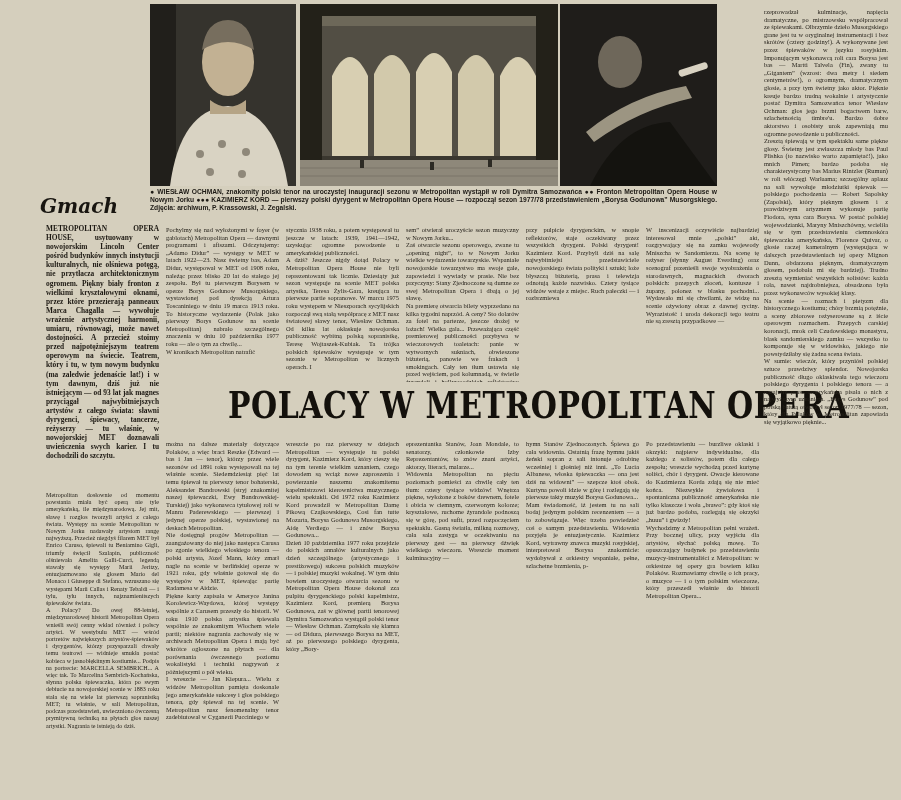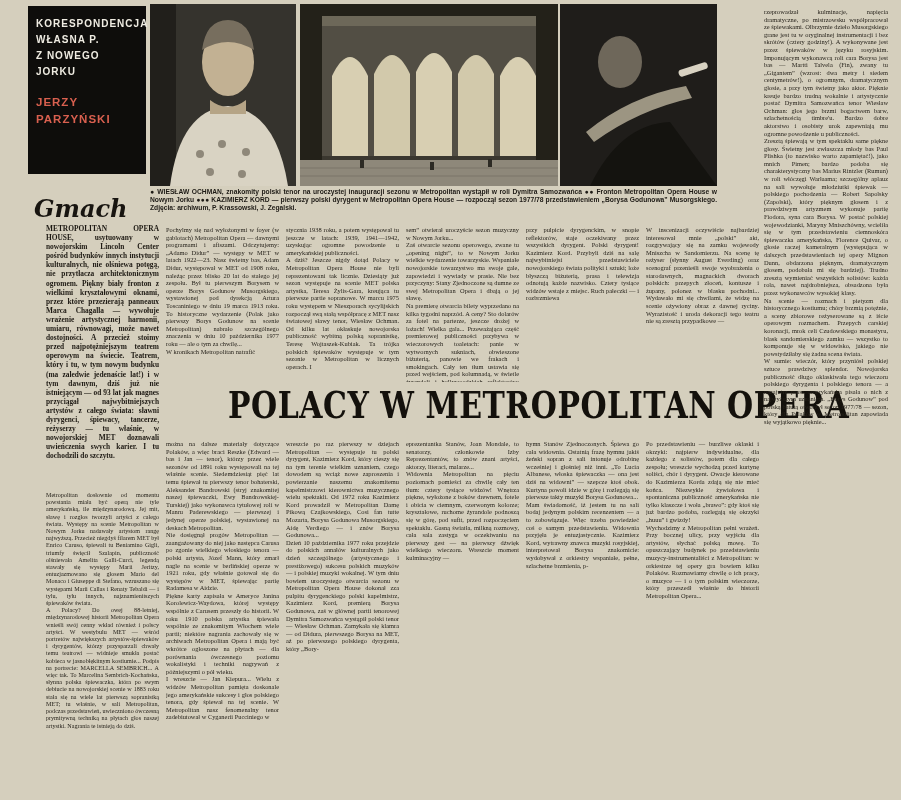--- a/index.html
+++ b/index.html
@@ -20,23 +20,23 @@
   .author-line{font-size:11.5px;font-weight:bold;letter-spacing:1px;line-height:17px;color:#d9604f;}
   .photo{position:absolute;top:4px;height:182px;background:#2a2824;overflow:hidden;}
   .photo svg{display:block;}
   .caption{
     position:absolute;left:150px;top:188px;width:567px;height:34px;
     font-family:"Liberation Sans", sans-serif;
     font-size:6.7px;line-height:8px;font-weight:bold;text-align:justify;
     overflow:hidden;color:#1d1a15;
   }
   .gmach{
-    position:absolute;left:34px;top:194px;width:110px;height:26px;
+    position:absolute;left:40px;top:194px;width:110px;height:26px;
     font-family:"DejaVu Serif", serif;font-style:italic;font-weight:bold;
-    font-size:24px;color:#181510;
+    font-size:20px;color:#181510;
   }
   .headline{
     position:absolute;left:228px;top:384px;width:492px;height:50px;
     font-family:"DejaVu Serif", serif;font-weight:bold;
     font-size:30px;letter-spacing:0.5px;text-align:center;
     color:#14110c;transform:scale(1,1.22);transform-origin:center top;
     white-space:nowrap;
   }
   .col{
     position:absolute;width:113px;
@@ -46,30 +46,20 @@
   .lead{
     font-size:7.4px;line-height:9.1px;font-weight:bold;color:#1d1913;
   }
   .smalltext{font-size:6.1px;line-height:7.2px;}
 </style>
 </head>
 <body>
 
 <div class="page">
 
-  <div class="masthead-box">
-    <div class="mast-line">KORESPONDENCJA</div>
-    <div class="mast-line">WŁASNA P.</div>
-    <div class="mast-line">Z NOWEGO</div>
-    <div class="mast-line">JORKU</div>
-    <div class="author">
-      <div class="author-line">JERZY</div>
-      <div class="author-line">PARZYŃSKI</div>
-    </div>
-  </div>
 
   <div class="photo" style="left:150px;width:146px;">
     <svg width="146" height="182">
       <rect width="146" height="182" fill="#35332d"></rect>
       <rect x="0" y="0" width="26" height="182" fill="#211f1b"></rect>
       <path d="M20 182 Q30 106 78 102 Q126 106 138 182 Z" fill="#d9d3c3"></path>
       <circle cx="50" cy="150" r="4" fill="#8f887a"></circle>
       <circle cx="72" cy="140" r="4" fill="#8f887a"></circle>
       <circle cx="96" cy="148" r="4" fill="#8f887a"></circle>
       <circle cx="60" cy="168" r="4" fill="#8f887a"></circle>

